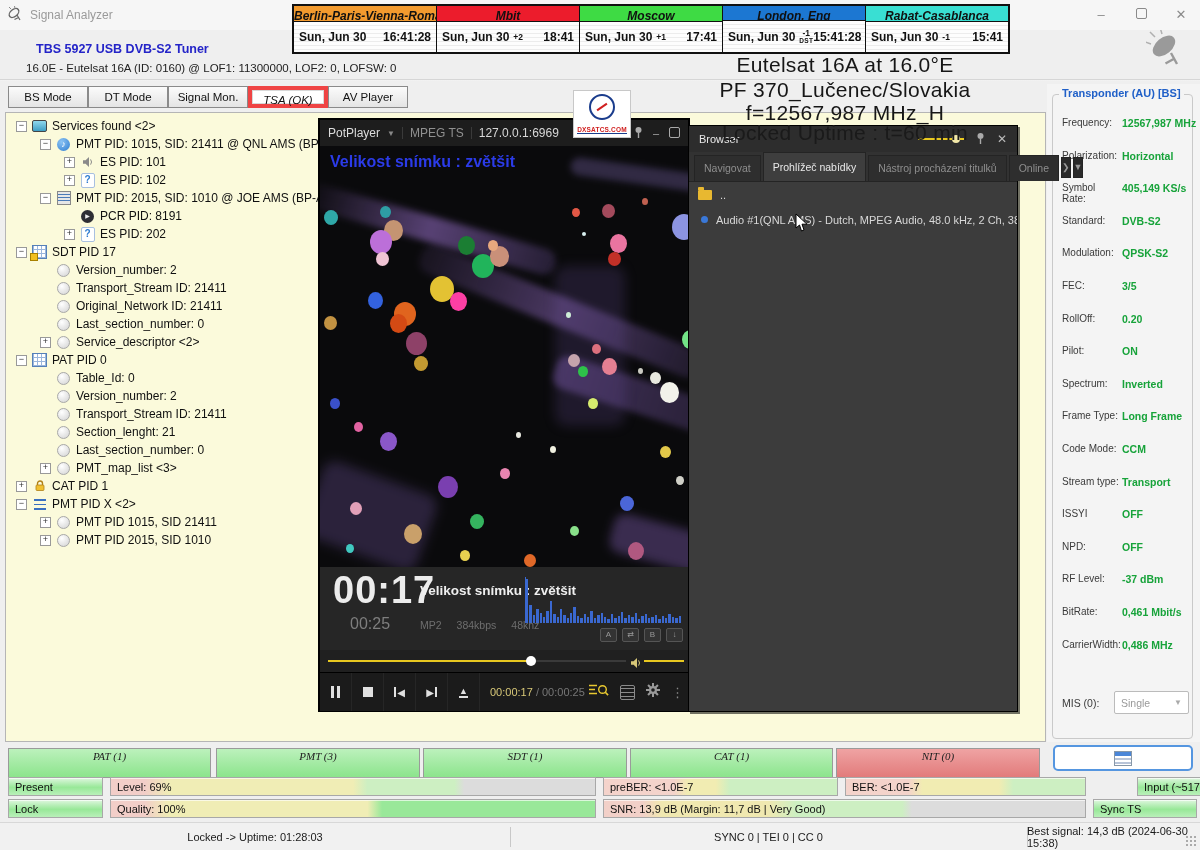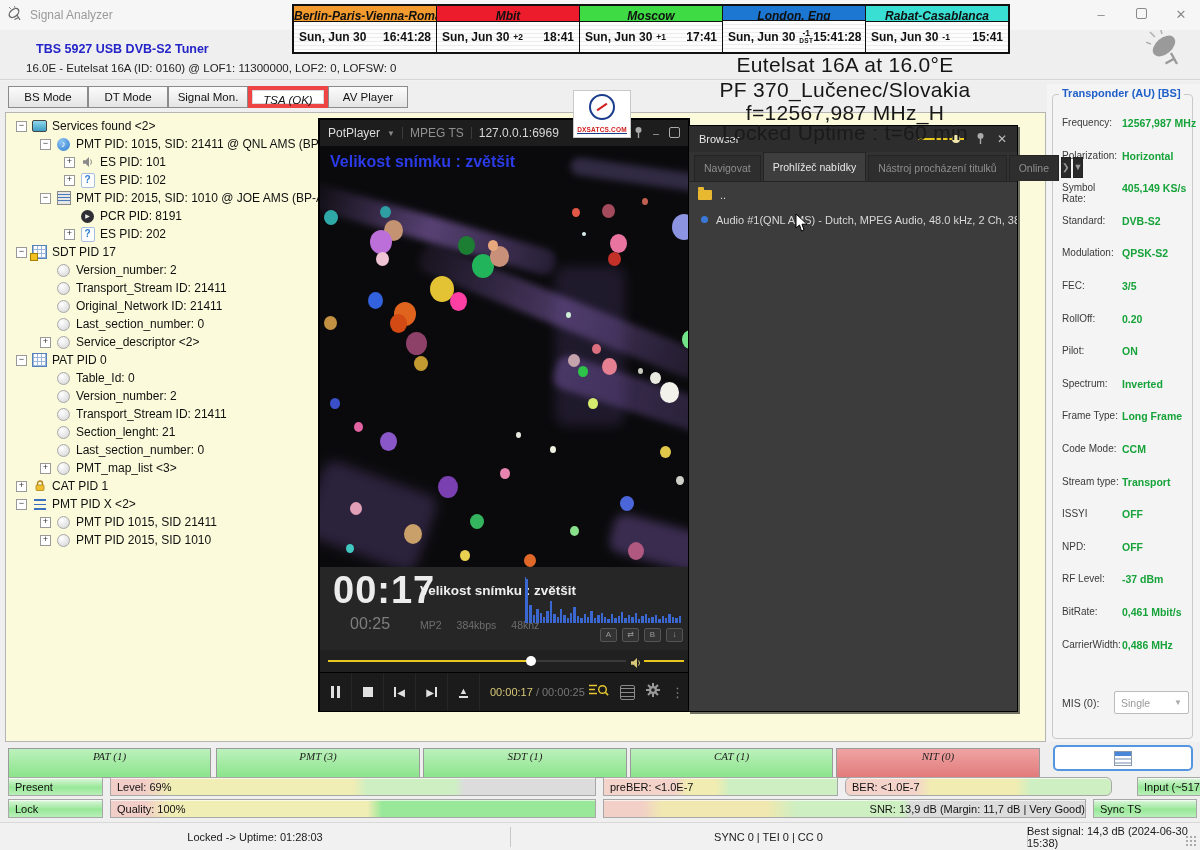--- a/index.html
+++ b/index.html
@@ -137,21 +137,21 @@
   .tbar{position:absolute;top:748px;height:30px;line-height:14px;text-align:center;font-family:"Liberation Serif",serif;font-style:italic;font-size:11px;color:#222;background:linear-gradient(180deg,#BCF1BC,#8CE48C);border:1px solid #9A9A9A;box-sizing:border-box;}
   .tbar.err{background:linear-gradient(180deg,#EFA3A3,#E27B7B);}
 
   
   .sbar{position:absolute;height:19px;line-height:18px;font-size:11px;color:#111;padding-left:6px;border:1px solid #A8A8A8;box-sizing:border-box;box-shadow:inset 0 1px 0 rgba(255,255,255,.65);white-space:nowrap;overflow:hidden;}
   .sb-green{background:linear-gradient(180deg,#DFF7DF,#98E898 55%,#B9F0B9);}
   .sb-level{background:linear-gradient(90deg,#F2CEC8 0 7%,#F0EDB5 12% 50%,#CDEFC2 53% 71%,#DCDCDC 73% 100%);}
   .sb-quality{background:linear-gradient(90deg,#F2CEC8 0 7%,#F0EDB5 12% 53%,#99E899 56% 100%);}
   .sb-preber{background:linear-gradient(90deg,#F4D3CB 0 30%,#F1ECB2 36% 48%,#CDEFC2 54% 100%);}
   .sb-ber{background:linear-gradient(90deg,#F4D3CB 0 26%,#F1ECB2 32% 64%,#CDEFC2 70% 100%);}
-  .sb-snr{background:linear-gradient(90deg,#F2D0C8 0 8%,#F0E8B0 12% 34%,#CDEFC2 40% 62%,#DCDCDC 64% 100%);text-align:right;}
+  .sb-snr{background:linear-gradient(90deg,#F2D0C8 0 8%,#F0E8B0 12% 34%,#CDEFC2 40% 62%,#DCDCDC 64% 100%);}
 
   
   .statusbar{position:absolute;left:0;top:822px;width:1200px;height:28px;background:#F1F1F1;border-top:1px solid #D8D8D8;font-size:11px;color:#1A1A1A;}
   .sb-sec{position:absolute;top:0;height:100%;display:flex;align-items:center;justify-content:center;}
   .sb-div{position:absolute;top:4px;bottom:4px;width:1px;background:#C8C8C8;}
   .grip{position:absolute;right:3px;bottom:4px;width:12px;height:12px;background-image:radial-gradient(#AAA 1px,transparent 1.1px);background-size:4px 4px;}
 </style>
 </head>
 <body>
 
@@ -766,21 +766,21 @@
       <div class="tbar" style="left: 8px; width: 203px;">PAT (1)</div>
       <div class="tbar" style="left: 216px; width: 204px;">PMT (3)</div>
       <div class="tbar" style="left: 423px; width: 204px;">SDT (1)</div>
       <div class="tbar" style="left: 630px; width: 203px;">CAT (1)</div>
       <div class="tbar err" style="left: 836px; width: 204px;">NIT (0)</div>
     </div>
 
   <div class="sbar sb-green" style="left:8px;top:777px;width:95px;">Present</div>
   <div class="sbar sb-level" style="left:110px;top:777px;width:486px;">Level: 69%</div>
   <div class="sbar sb-preber" style="left:603px;top:777px;width:235px;">preBER: &lt;1.0E-7</div>
-  <div class="sbar sb-ber" style="left:845px;top:777px;width:267px;border-radius:6px;">BER: &lt;1.0E-7</div>
+  <div class="sbar sb-ber" style="left:845px;top:777px;width:241px;">BER: &lt;1.0E-7</div>
   <div class="sbar sb-green" style="left:1093px;top:777px;width:104px;margin-left:44px;">Input (~517 Kbps)</div>
   <div class="sbar sb-green" style="left:8px;top:799px;width:95px;">Lock</div>
   <div class="sbar sb-quality" style="left:110px;top:799px;width:486px;">Quality: 100%</div>
   <div class="sbar sb-snr" style="left:603px;top:799px;width:483px;">SNR: 13,9 dB (Margin: 11,7 dB | Very Good)</div>
   <div class="sbar sb-green" style="left:1093px;top:799px;width:104px;">Sync TS</div>
 
   <div class="statusbar">
     <div class="sb-sec" style="left:0;width:510px;">Locked -&gt; Uptime: 01:28:03</div>
     <div class="sb-div" style="left:510px;"></div>
     <div class="sb-sec" style="left:510px;width:517px;">SYNC 0 | TEI 0 | CC 0</div>

